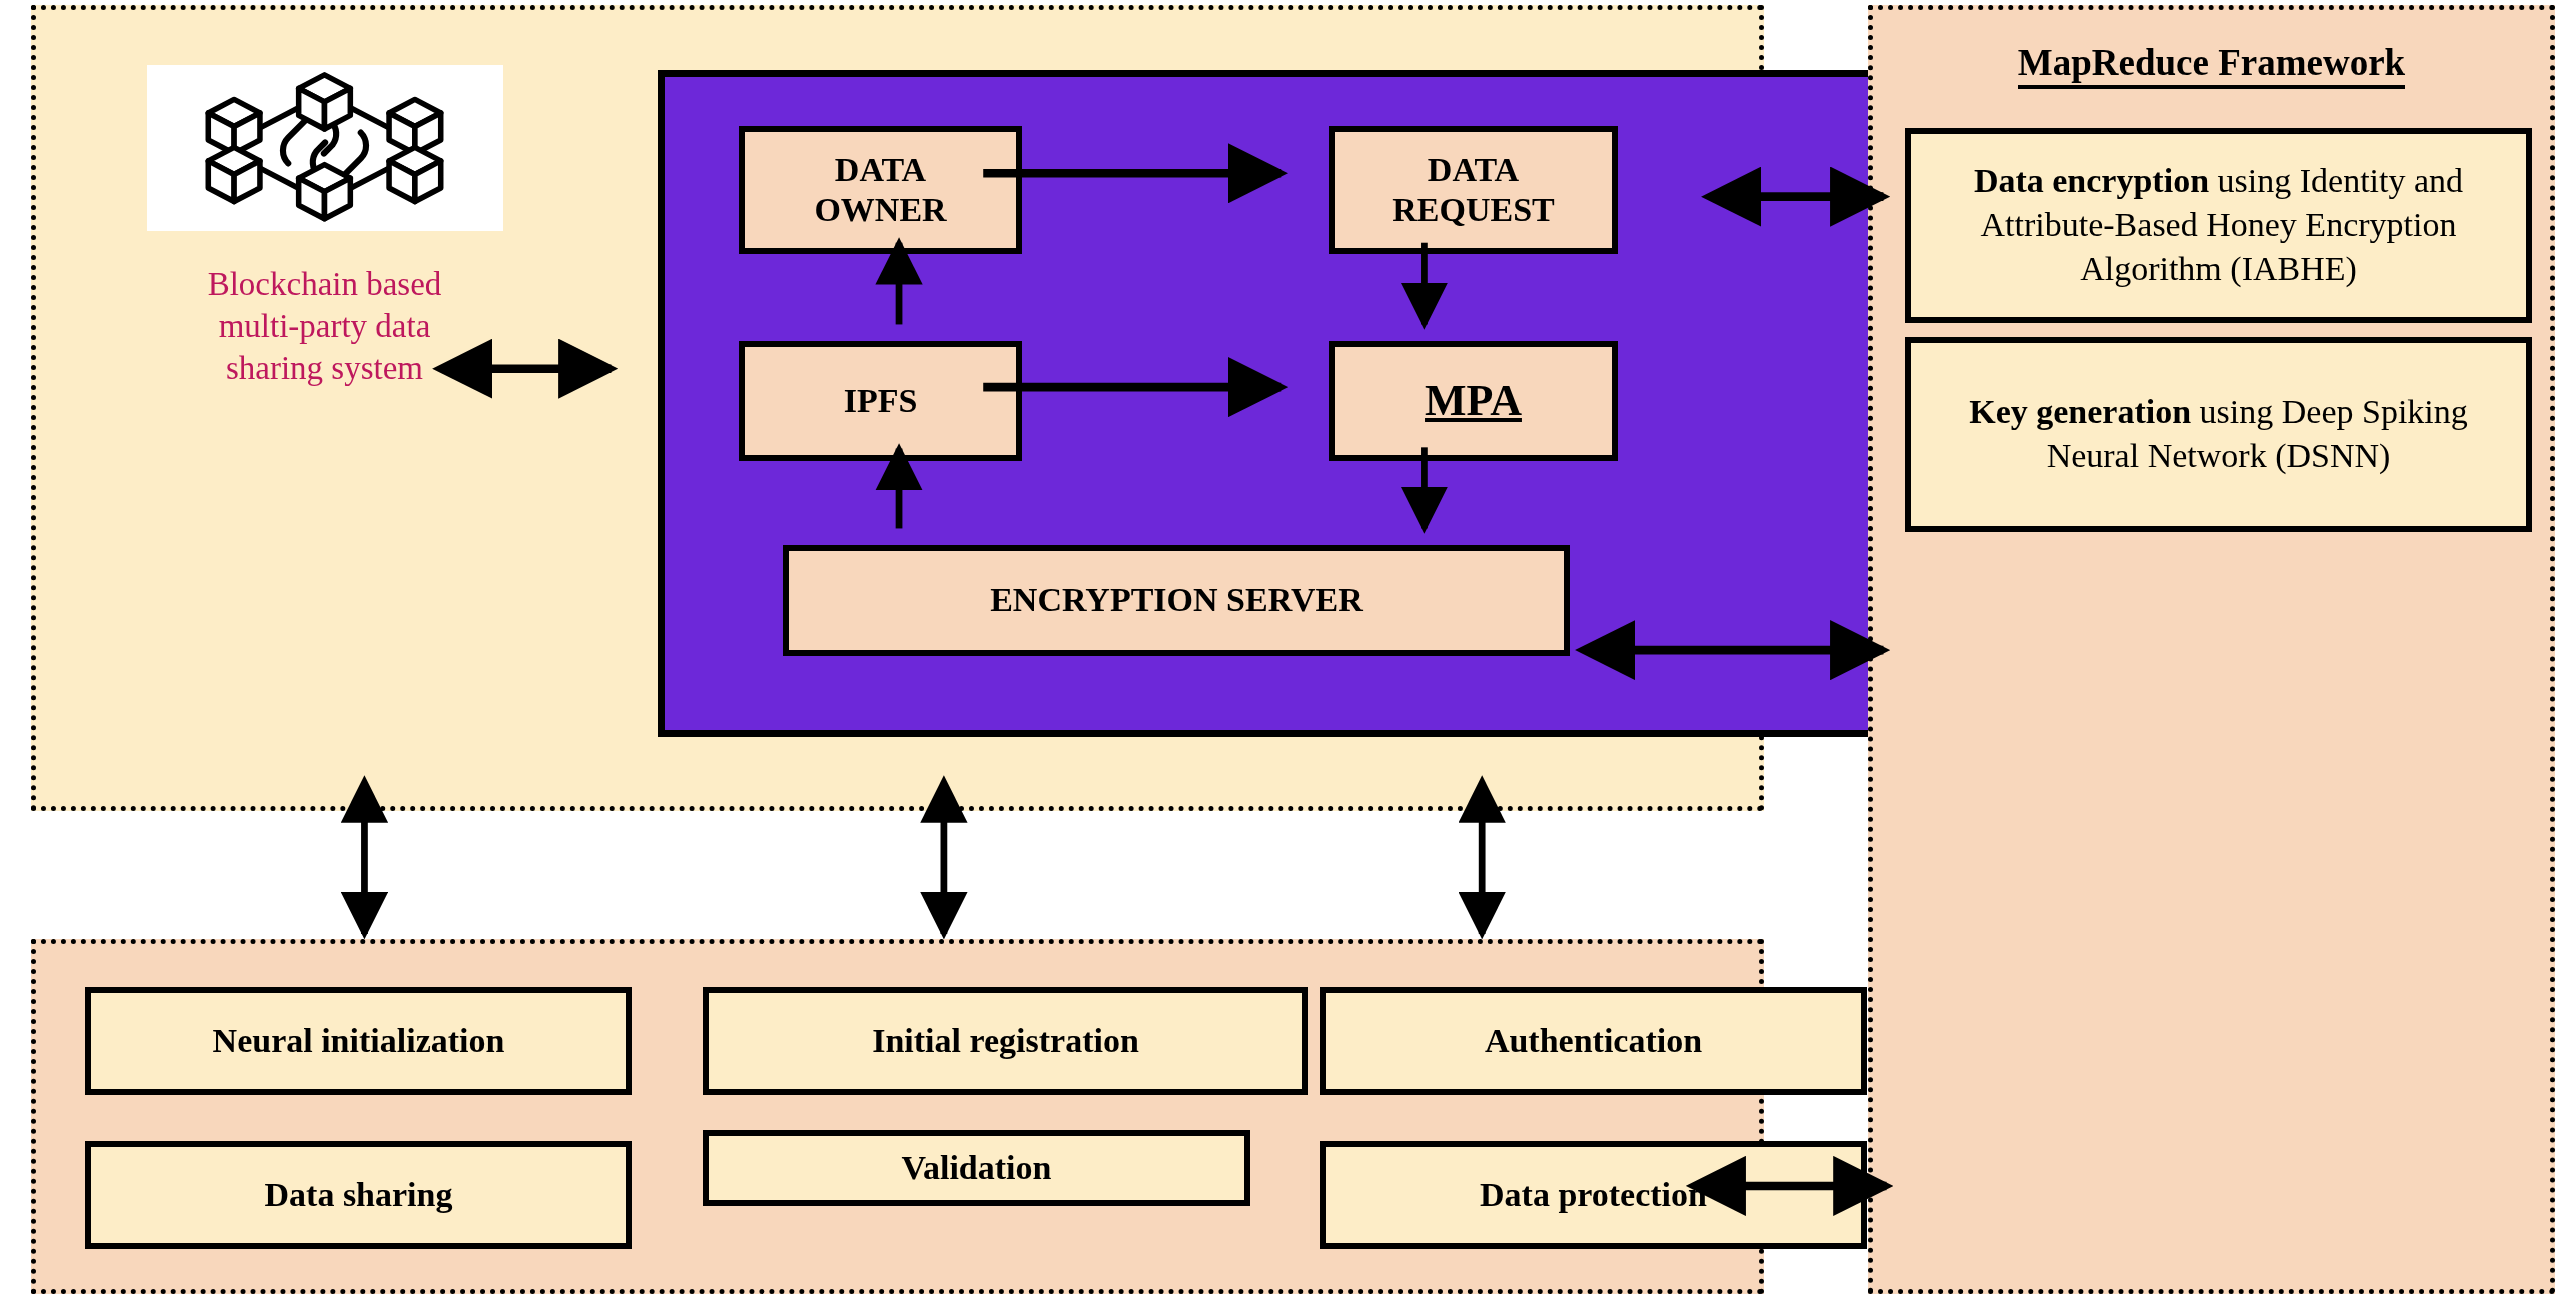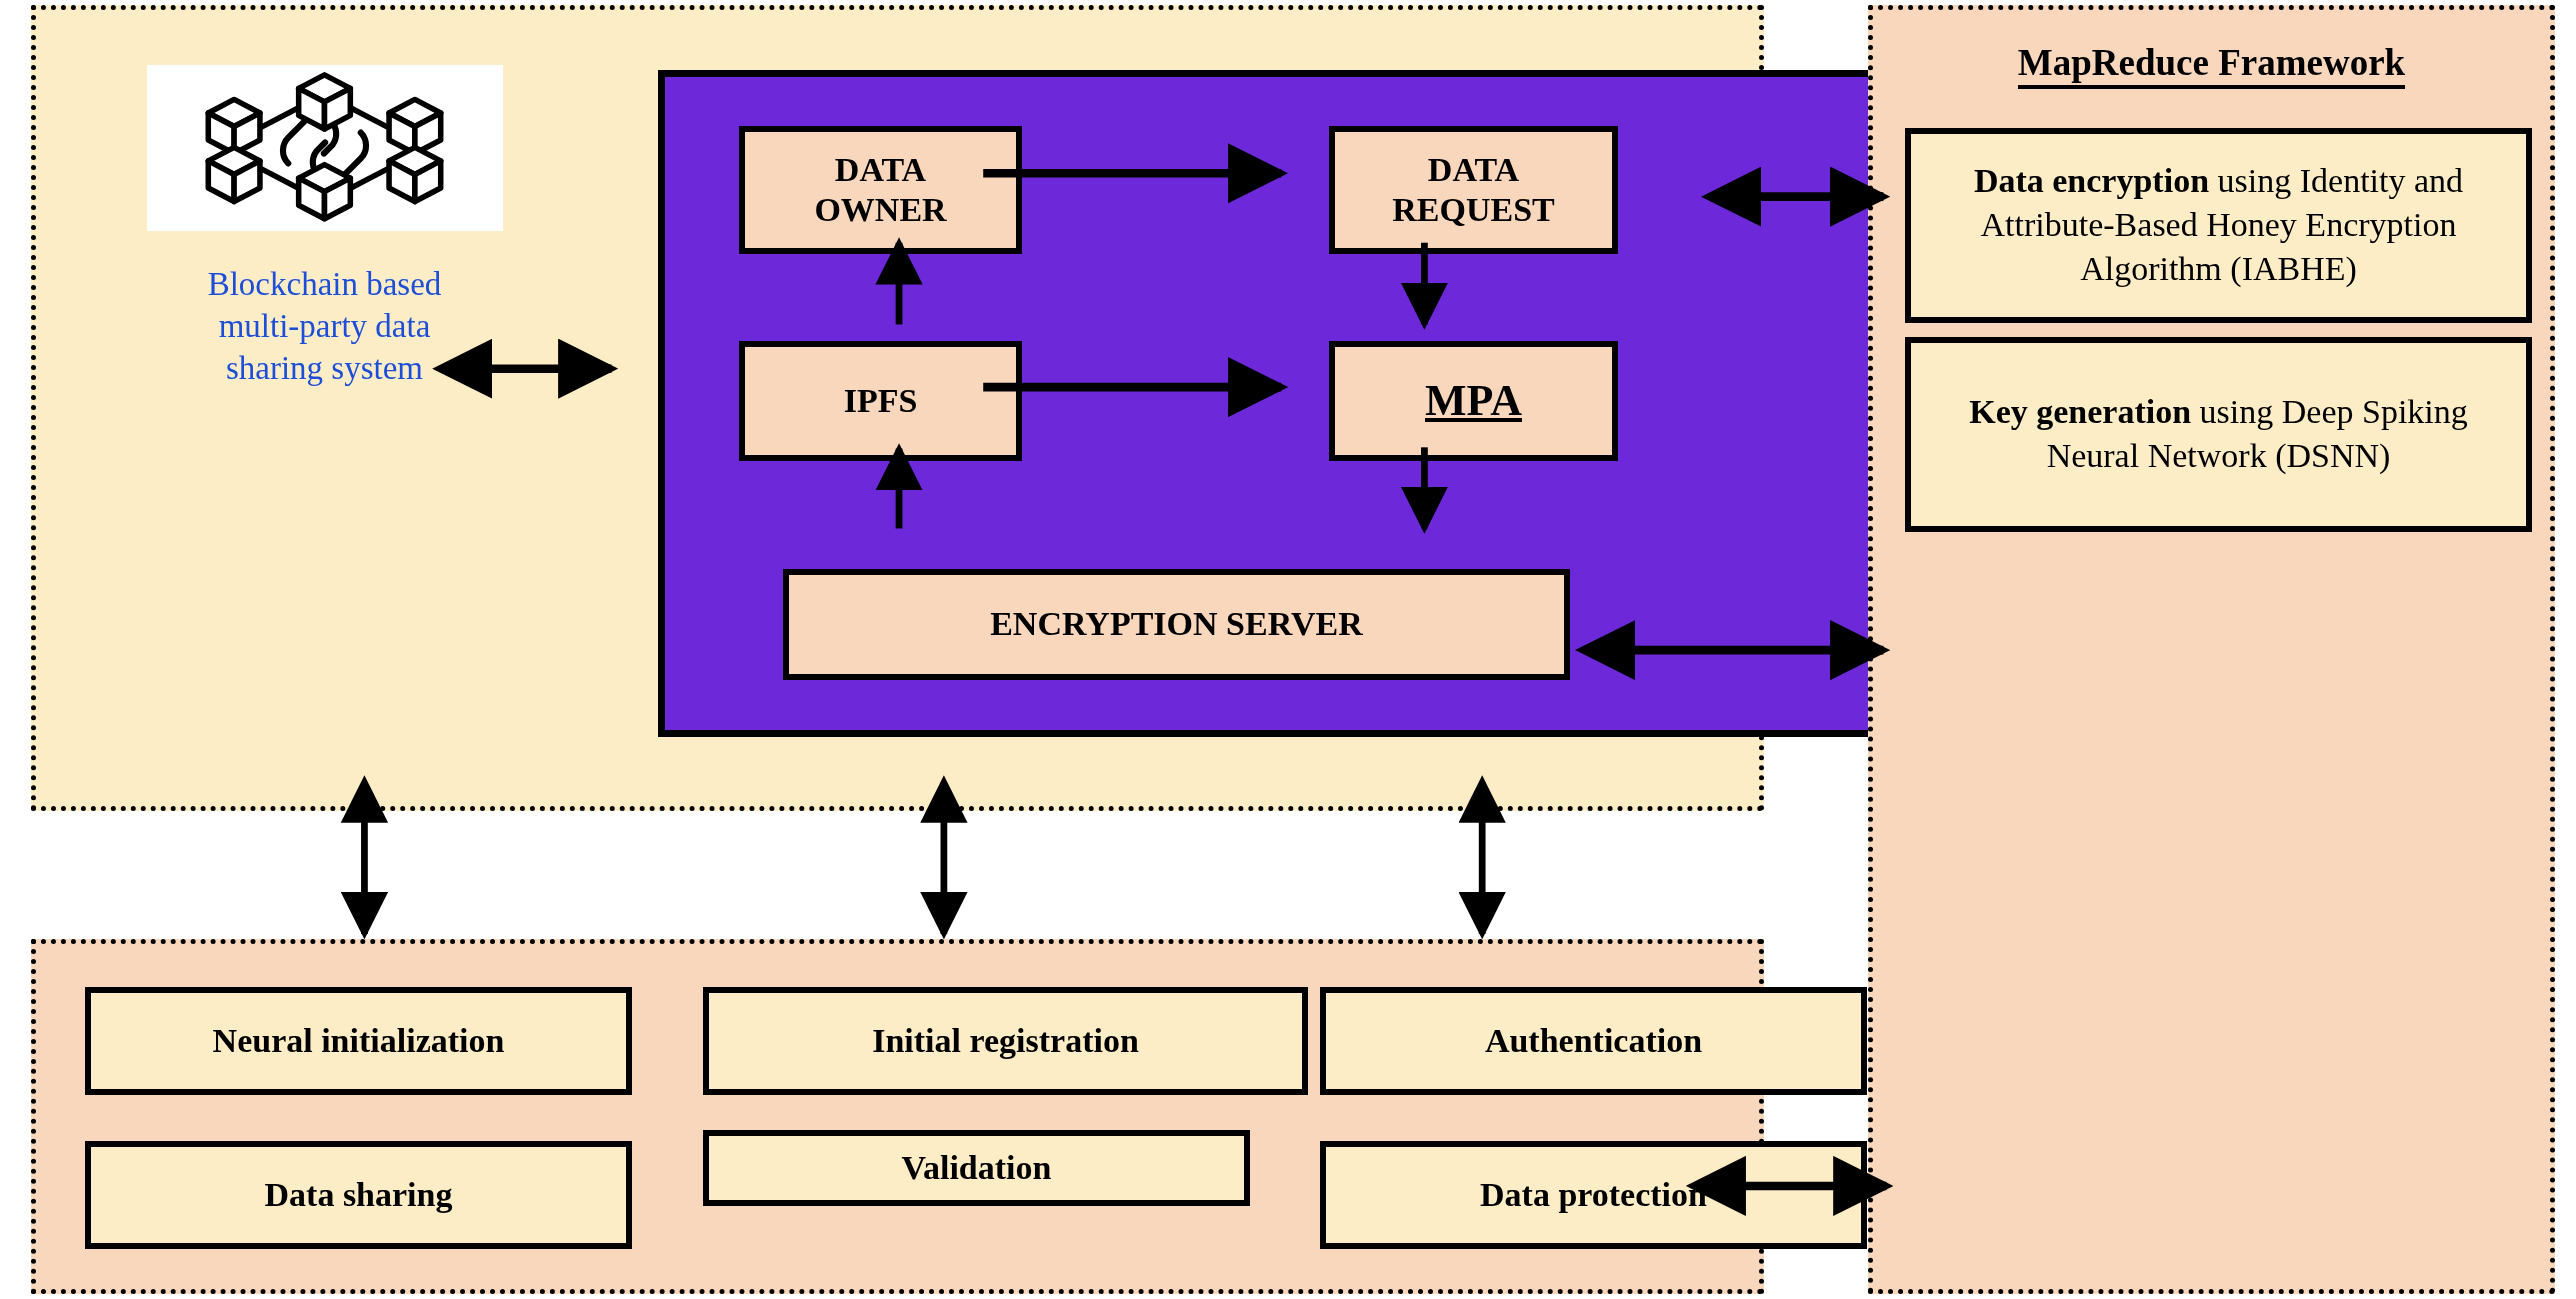--- a/index.html
+++ b/index.html
@@ -56,21 +56,21 @@
     background: #ffffff;
     display: flex;
     align-items: center;
     justify-content: center;
   }
   #blockchain-icon-box svg { display: block; }
   #blockchain-caption {
     margin-top: 32px;
     font-size: 33px;
     line-height: 1.28;
-    color: #1d4ed8;
+    color: #be185d;
     white-space: pre-line;
     text-align: center;
   }
 
   
   #inner-container {
     position: absolute;
     left: 622px; top: 60px;
     width: 1365px; height: 667px;
     background: #6d28d9;
@@ -91,21 +91,21 @@
     color: #000;
     line-height: 1.18;
     white-space: pre-line;
   }
 
   
   #box-data-owner   { left: 74px;  top: 49px;  width: 283px; height: 128px; font-size: 34px; }
   #box-data-request { left: 664px; top: 49px;  width: 289px; height: 128px; font-size: 34px; }
   #box-ipfs         { left: 74px;  top: 264px; width: 283px; height: 120px; font-size: 34px; }
   #box-mpa          { left: 664px; top: 264px; width: 289px; height: 120px; font-size: 44px; text-decoration: underline; }
-  #box-encryption   { left: 118px;  top: 468px; width: 787px; height: 111px; font-size: 34px; margin-top: 24px; }
+  #box-encryption   { left: 118px;  top: 468px; width: 787px; height: 111px; font-size: 34px; }
 
   
   .task-box {
     position: absolute;
     background: #FDEDC7;
     border: 6.8px solid #000;
     box-sizing: border-box;
     display: flex;
     align-items: center;
     justify-content: center;

